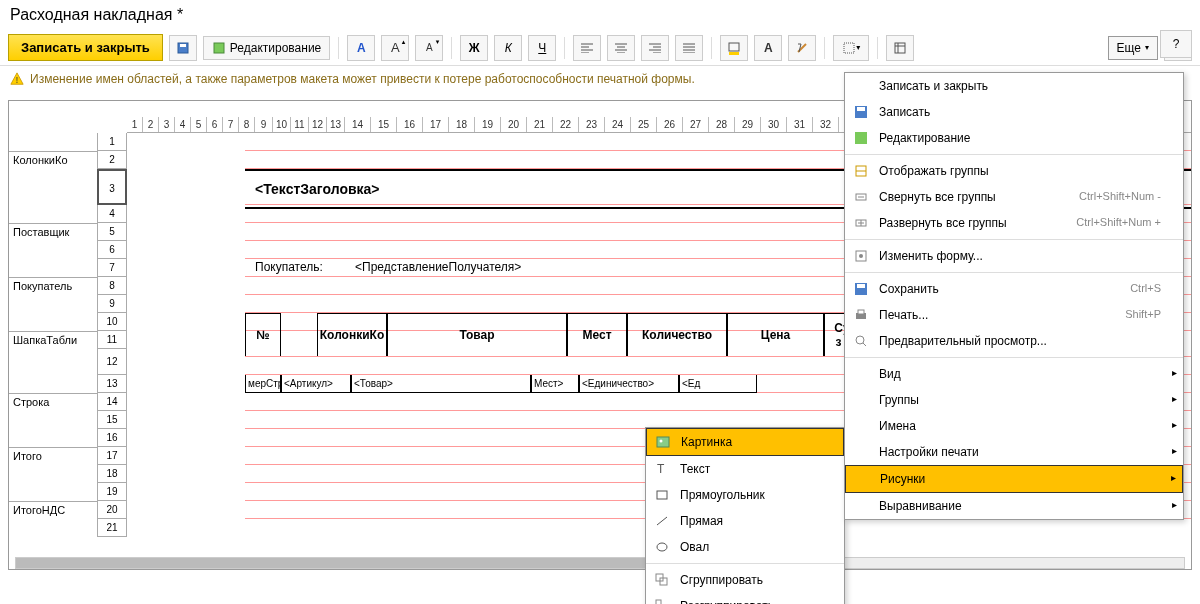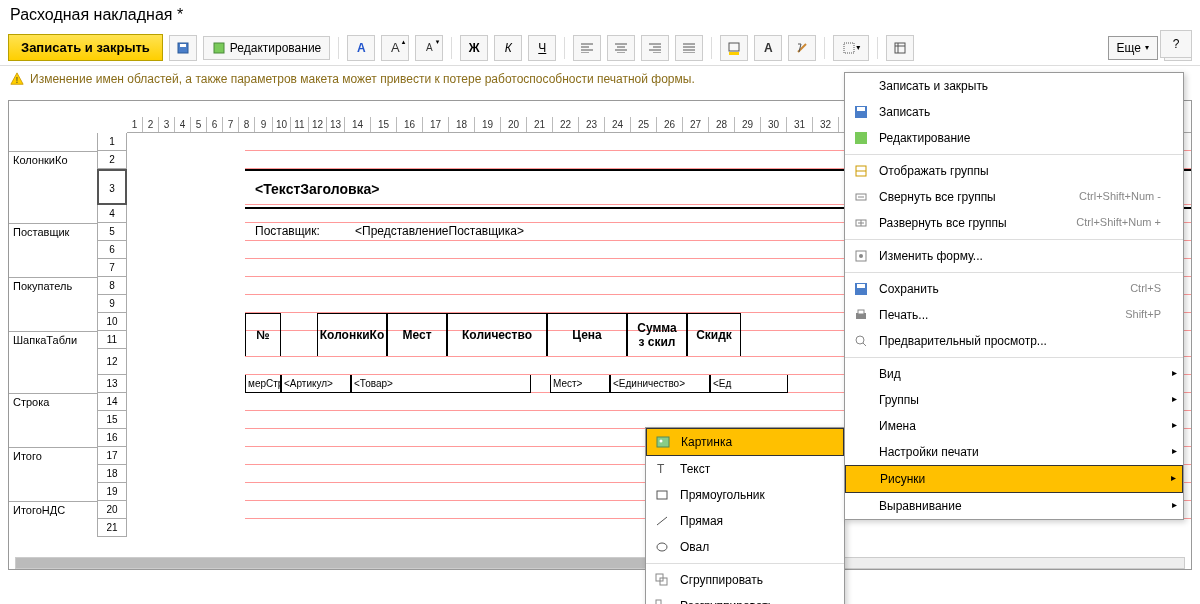--- a/index.html
+++ b/index.html
@@ -239,47 +239,48 @@
       <div class="row-ruler-cell" style="height: 18px; line-height: 17px;">20</div>
       <div class="row-ruler-cell" style="height: 18px; line-height: 17px;">21</div>
     </div>
   <div class="grid-body" id="grid-body" style="position:absolute;top:32px;left:118px;right:0;">
   <div class="grid-row" style="height: 18px;"></div>
       <div class="grid-row" style="height: 18px;"></div>
       <div class="grid-row" style="height: 36px;">
         <div class="header-text" style="border-top: 2px solid rgb(0, 0, 0); border-bottom: 2px solid rgb(0, 0, 0);">&lt;ТекстЗаголовка&gt;</div>
       </div>
       <div class="grid-row" style="height: 18px;"></div>
+      <div class="grid-row" style="height: 18px;"></div>
+      <div class="grid-row" style="height: 18px;"></div>
       <div class="grid-row" style="height: 18px;">
-        <span class="cell-text" style="left: 10px;">Поставщик:</span>
-        <span class="cell-text" style="left: 110px;">&lt;ПредставлениеПоставщика&gt;</span>
+        <span class="cell-text" style="left: 10px;">Покупатель:</span>
+        <span class="cell-text" style="left: 110px;">&lt;ПредставлениеПолучателя&gt;</span>
       </div>
-      <div class="grid-row" style="height: 18px;"></div>
-      <div class="grid-row" style="height: 18px;"></div>
       <div class="grid-row" style="height: 18px;"></div>
       <div class="grid-row" style="height: 18px;"></div>
       <div class="grid-row" style="height: 18px; overflow: visible;">
         <div class="table-header" style="position: absolute; top: 0px; height: 44px;">
           <div class="th-cell" style="width: 36px;">№</div>
           <div class="th-cell" style="width: 70px; margin-left: 36px;">КолонкиКо</div>
+          <div class="th-cell" style="width: 180px;">Товар</div>
           <div class="th-cell" style="width: 60px;">Мест</div>
           <div class="th-cell" style="width: 100px;">Количество</div>
-          <div class="th-cell" style="width: 80px;">Цена</div>
+          <div class="th-cell" style="width: 97px;">Цена</div>
           <div class="th-cell" style="width: 60px;">Сумма<br>з скил</div>
           <div class="th-cell" style="width: 54px;">Скидк</div>
         </div>
       </div>
       <div class="grid-row" style="height: 26px;"></div>
       <div class="grid-row" style="height: 18px;"></div>
       <div class="grid-row" style="height: 18px;">
         <div class="data-row">
           <div class="td-cell" style="width: 36px;">мерСтр</div>
           <div class="td-cell" style="width: 70px;">&lt;Артикул&gt;</div>
           <div class="td-cell" style="width: 180px;">&lt;Товар&gt;</div>
-          <div class="td-cell" style="width: 60px; margin-left: 19px;">Мест&gt;</div>
+          <div class="td-cell" style="width: 48px;">Мест&gt;</div>
           <div class="td-cell" style="width: 100px;">&lt;Единичество&gt;</div>
           <div class="td-cell" style="width: 78px;">&lt;Ед</div>
         </div>
       </div>
       <div class="grid-row" style="height: 18px;"></div>
       <div class="grid-row" style="height: 18px;"></div>
       <div class="grid-row" style="height: 18px;"></div>
       <div class="grid-row" style="height: 18px;"></div>
       <div class="grid-row" style="height: 18px;"></div>
       <div class="grid-row" style="height: 18px;"></div>

